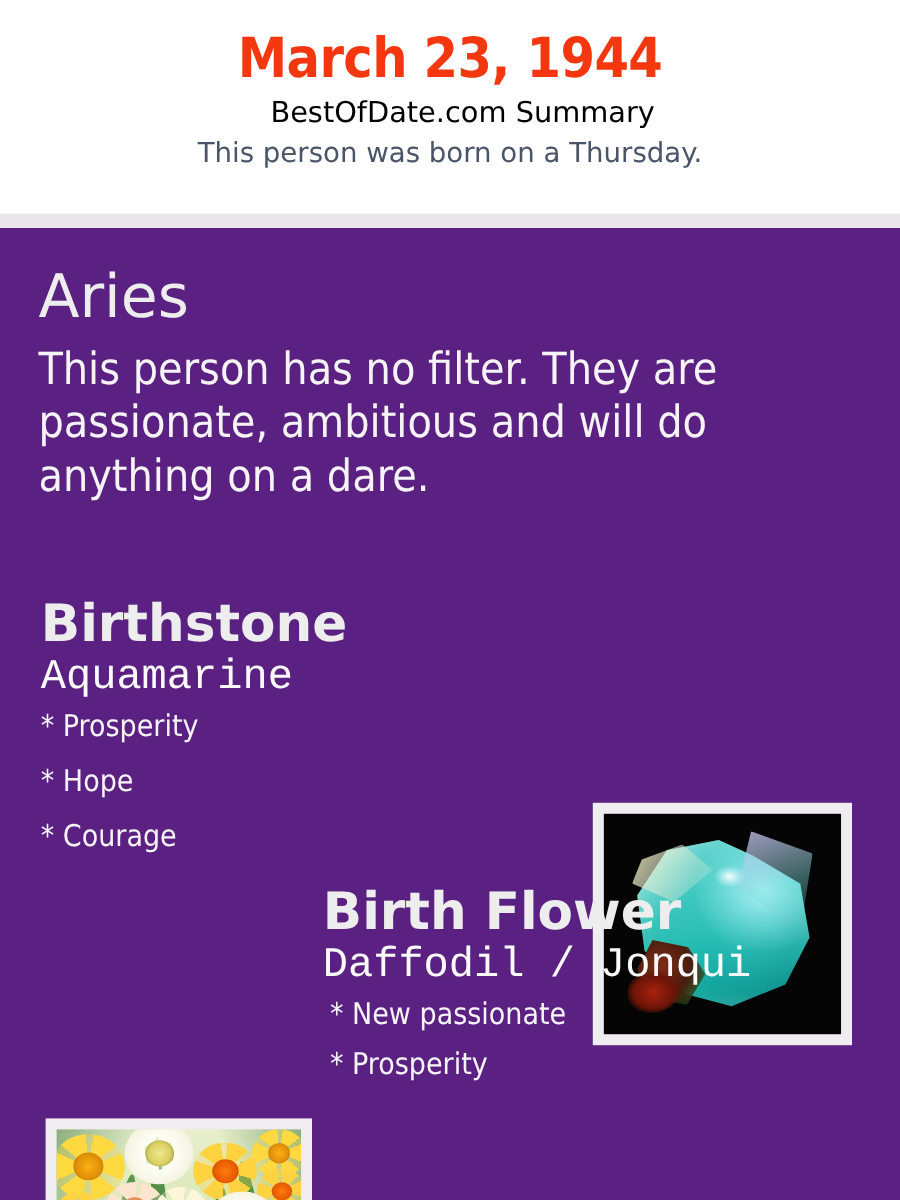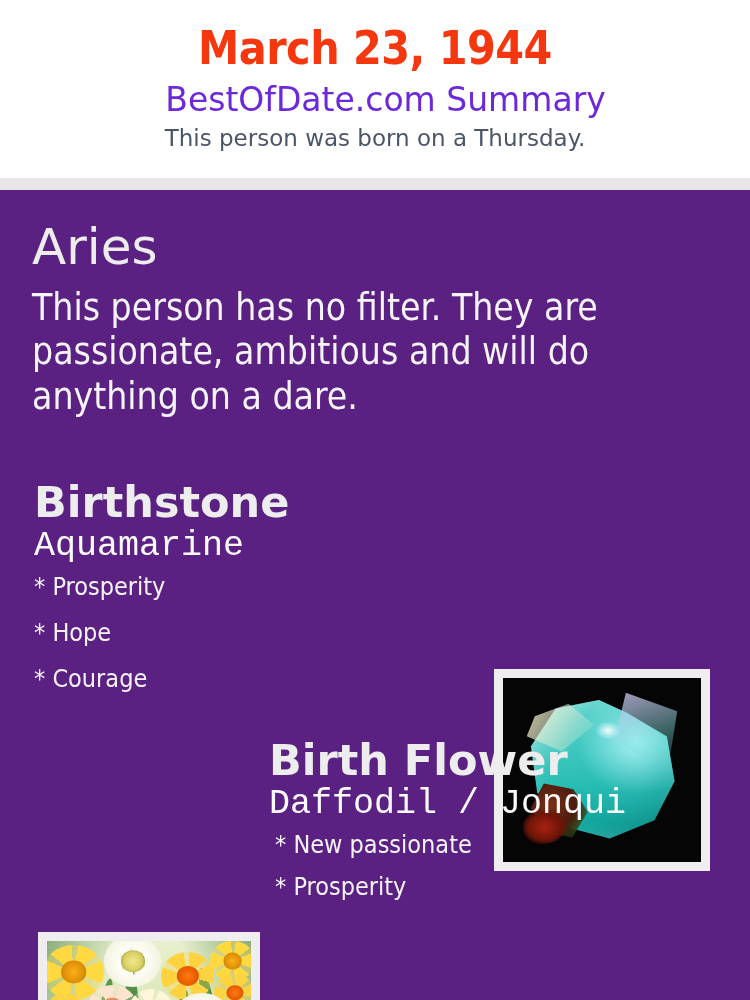--- a/index.html
+++ b/index.html
@@ -34,23 +34,23 @@
   .header-date {
     font-size: 46px;
     font-weight: bold;
     color: #F4370F;
     line-height: 1.05;
     letter-spacing: -0.5px;
     font-family: "DejaVu Sans Condensed", "Liberation Sans Narrow", "Liberation Sans", sans-serif;
   }
   .header-summary {
     margin-top: 9px;
-    font-size: 33px;
-    font-weight: normal;
-    color: #6d28d9;
+    font-size: 24px;
+    font-weight: normal;
+    color: #000000;
     line-height: 1.15;
     margin-left: 21px;
   }
   .header-weekday {
     margin-top: 6px;
     font-size: 23px;
     font-weight: normal;
     color: #4A5568;
     line-height: 1.15;
   }
@@ -93,21 +93,21 @@
     color: #F5F3F6;
     line-height: 1.20;
     font-family: "DejaVu Sans Condensed", "Liberation Sans Narrow", "Liberation Sans", sans-serif;
     max-width: 620px;
   }
 
   
   .birthstone {
     position: absolute;
     left: 34px;
-    top: 290px;
+    top: 308px;
     width: 430px;
   }
   .section-title {
     font-size: 43px;
     font-weight: bold;
     color: #EDEDED;
     line-height: 1.05;
   }
   .section-subtitle {
     font-size: 35px;

